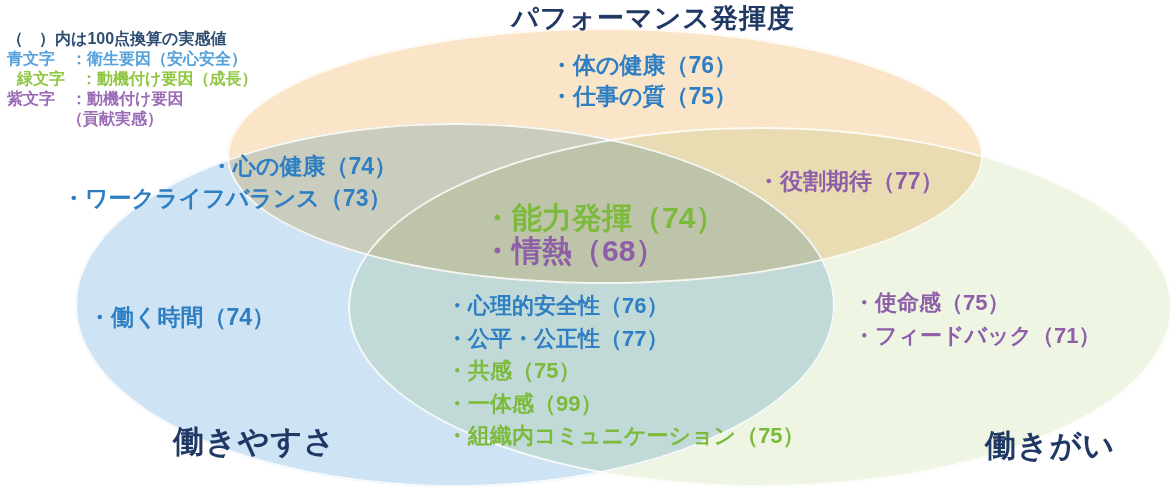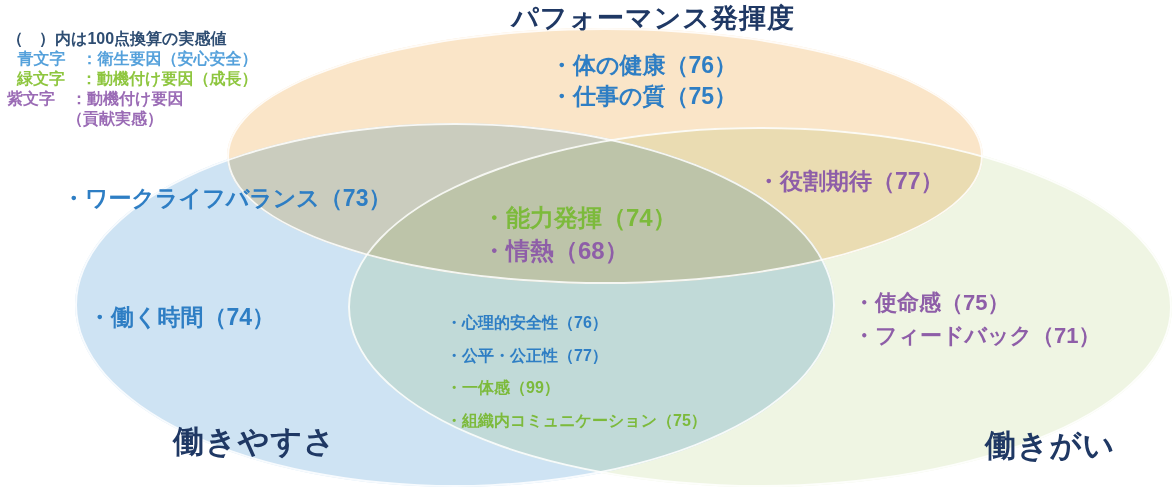--- a/index.html
+++ b/index.html
@@ -19,29 +19,29 @@
   .vtext{position:absolute;white-space:nowrap;font-weight:700;z-index:3;}
   .c-blue{color:#2E7EC4;}
   .c-green{color:#7CBA3B;}
   .c-purple{color:#8E5EA8;}
   .c-navy{color:#1F3864;}
   .t-title{left:430px;top:0px;width:365px;text-align:right;font-size:27px;letter-spacing:1px;}
   .t-perf-items{left:517px;top:50px;font-size:23px;line-height:31px;margin-left:33px;}
   .t-mind-health{left:210px;top:151px;font-size:23px;}
   .t-wlb{left:62px;top:183px;font-size:23px;}
   .t-role{left:757px;top:166px;font-size:23px;}
-  .t-center-all{left:482px;top:201px;font-size:24px;line-height:33px;}
+  .t-center-all{left:482px;top:201px;font-size:30px;line-height:33px;}
   .t-work-time{left:88px;top:302px;font-size:23px;}
-  .t-center-list{left:446px;top:307px;font-size:16px;line-height:32.5px;}
+  .t-center-list{left:446px;top:290px;font-size:22px;line-height:32.5px;}
   .t-right-items{left:853px;top:286px;font-size:22px;line-height:33px;}
   .t-label-ease{left:173px;top:421px;font-size:31px;letter-spacing:1px;}
   .t-label-worth{left:985px;top:425px;font-size:31px;letter-spacing:1px;}
   .legend{position:absolute;left:7px;top:29px;z-index:3;font-size:16px;font-weight:600;line-height:20px;}
   .lg-note{color:#2E4D72;}
-  .lg-blue{color:#55A1DB;text-align:right;}
+  .lg-blue{color:#55A1DB;}
   .lg-green{color:#8EC63F;padding-left:10px;}
   .lg-purple{color:#9A6BB5;}
   .lg-indent{padding-left:60px;}
 </style>
 </head>
 <body>
 
 <div class="canvas">
 
   <div class="fills">
@@ -62,34 +62,36 @@
     <div class="lg-purple lg-indent">（貢献実感）</div>
   </div>
 
   <div class="vtext c-navy t-title">パフォーマンス発揮度</div>
 
   <div class="vtext t-perf-items">
     <div class="c-blue">・体の健康（76）</div>
     <div class="c-blue">・仕事の質（75）</div>
   </div>
 
+  <div class="vtext c-blue t-mind-health">・心の健康（74）</div>
   <div class="vtext c-blue t-wlb">・ワークライフバランス（73）</div>
 
   <div class="vtext c-purple t-role">・役割期待（77）</div>
 
   <div class="vtext t-center-all">
     <div class="c-green">・能力発揮（74）</div>
     <div class="c-purple">・情熱（68）</div>
   </div>
 
   <div class="vtext c-blue t-work-time">・働く時間（74）</div>
 
   <div class="vtext t-center-list">
     <div class="c-blue">・心理的安全性（76）</div>
     <div class="c-blue">・公平・公正性（77）</div>
+    <div class="c-green">・共感（75）</div>
     <div class="c-green">・一体感（99）</div>
     <div class="c-green">・組織内コミュニケーション（75）</div>
   </div>
 
   <div class="vtext t-right-items">
     <div class="c-purple">・使命感（75）</div>
     <div class="c-purple">・フィードバック（71）</div>
   </div>
 
   <div class="vtext c-navy t-label-worth">働きがい</div>

